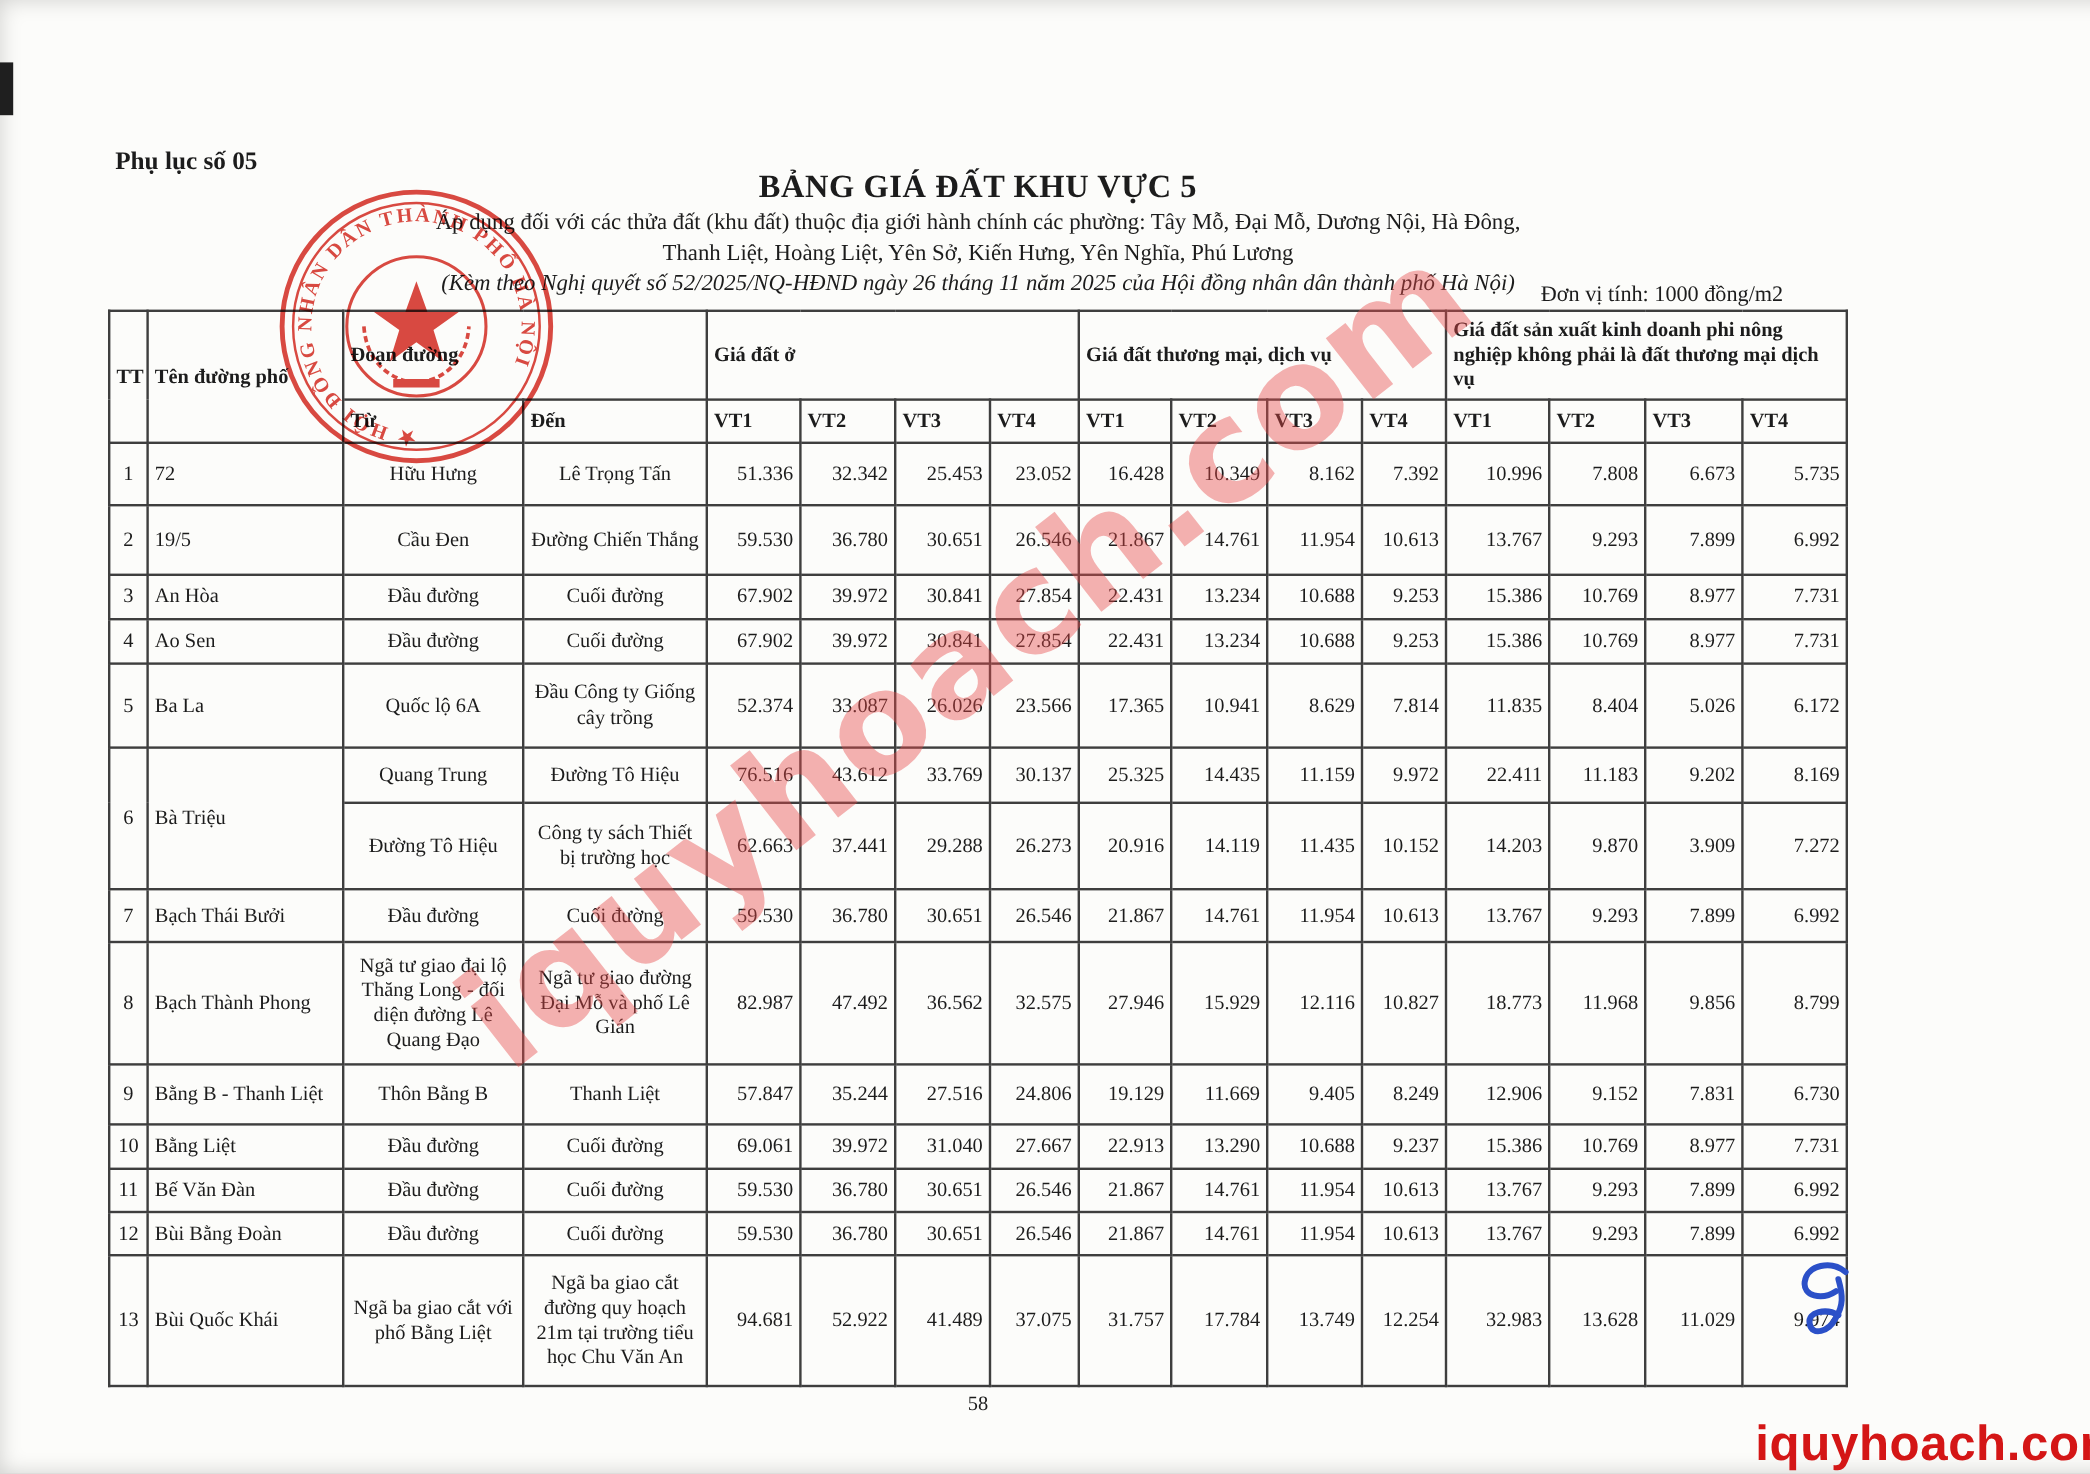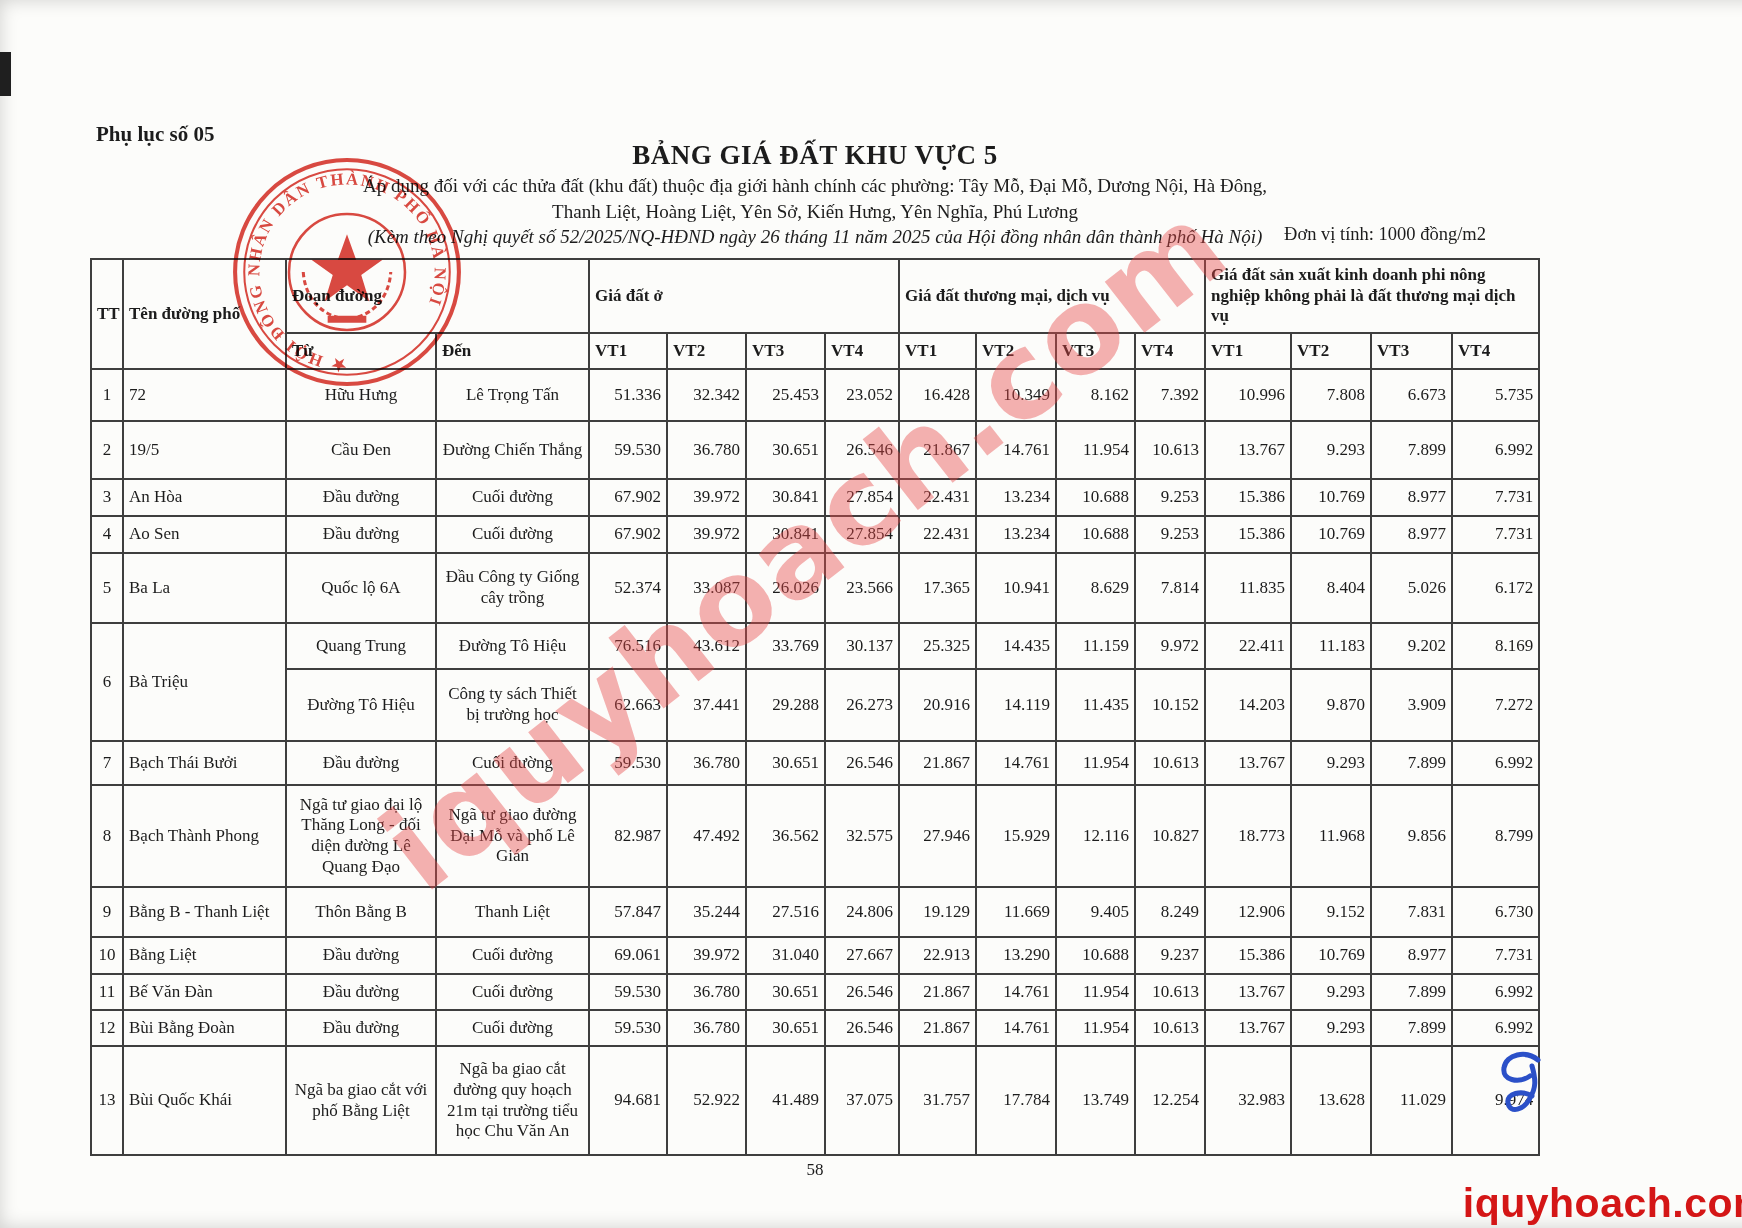--- a/index.html
+++ b/index.html
@@ -7,21 +7,21 @@
     position:relative;width:1742px;height:1228px;background:#fcfcfa;
     font-family:"Liberation Serif","DejaVu Serif",serif;color:#1c1c1c;
     overflow:hidden;box-shadow:inset 0 0 18px rgba(0,0,0,.18);padding-left:32px;
   }
   .scan-blob{position:absolute;left:0;top:52px;width:11px;height:44px;background:#1f1f1f;}
   .appendix{position:absolute;left:96px;top:122px;font-weight:bold;font-size:21px;}
   .headerblock{position:absolute;left:90px;top:140px;width:1450px;text-align:center;}
   .doc-title{font-size:27px;font-weight:bold;letter-spacing:.5px;}
   .doc-sub1,.doc-sub2{font-size:19px;font-weight:normal;margin-top:4px;}
   .doc-sub3{font-size:19px;font-style:italic;margin-top:3px;}
-  .unit-note{position:absolute;left:90px;top:224px;width:1396px;text-align:right;font-size:18.5px;}
+  .unit-note{position:absolute;left:90px;top:236px;width:1396px;text-align:right;font-size:18.5px;}
   
   .tablewrap{position:absolute;left:90px;top:258px;}
   table.price{border-collapse:collapse;table-layout:fixed;width:1448px;background:transparent;}
   table.price th,table.price td{
     border:2px solid #3e3e3e;vertical-align:middle;padding:2px 5px;
     font-size:17px;line-height:1.22;overflow:hidden;
   }
   table.price th{font-weight:bold;text-align:left;}
   tr.h1{height:74px;} tr.h2{height:36px;}
   td.c-tt{text-align:center;}

